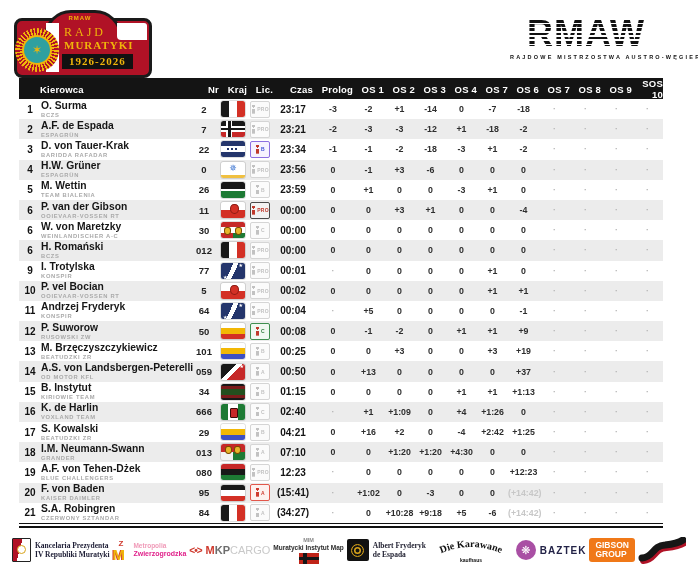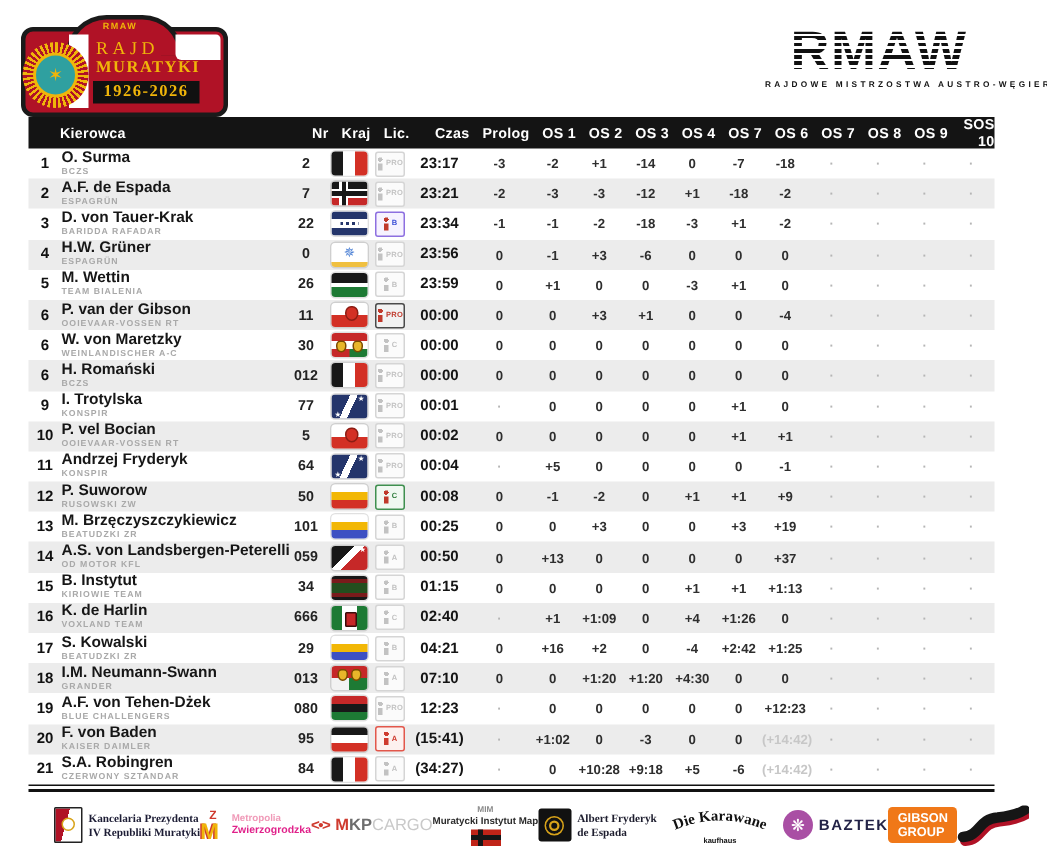--- a/index.html
+++ b/index.html
@@ -97,21 +97,21 @@
   .fig{width:4.5px;height:9px;color:#c2c2c2;
     background:radial-gradient(circle 1.6px at 50% 14%,currentColor 97%,rgba(0,0,0,0) 98%),linear-gradient(currentColor,currentColor);
     background-size:100% 100%,62% 52%;background-position:0 0,50% 100%;background-repeat:no-repeat}
   .lbl{font-size:5px;font-weight:800;color:#c2c2c2;letter-spacing:.2px}
   .lic--purple{border-color:#8d6fe0;background:#f6f2ff}.lic--purple .lbl{color:#3d4fd6}.lic--purple .fig{color:#c0392b}
   .lic--pro{border-color:#4a4a4a;background:#f2f2f2}.lic--pro .lbl{color:#c0392b}.lic--pro .fig{color:#c0392b}
   .lic--green{border-color:#3f8f4f;background:#f0f8f1}.lic--green .lbl{color:#2f7d3c}.lic--green .fig{color:#c0392b}
   .lic--red{border-color:#e2574b;background:#fdf1ef}.lic--red .lbl{color:#cf3a2e}.lic--red .fig{color:#cf3a2e}
 
   
-  .sponsors{position:absolute;left:12px;right:12px;top:533px;height:34px;display:flex;align-items:center;justify-content:flex-end}
+  .sponsors{position:absolute;left:12px;right:12px;top:533px;height:34px;display:flex;align-items:center;justify-content:space-between}
   .sp{display:flex;align-items:center;gap:4px}
   .sp-crest{width:17px;height:22px;background:linear-gradient(105deg,#b01226 0 42%,#fff 42%);border:1px solid #222;border-radius:1px;position:relative}
   .sp-crest::after{content:"";position:absolute;left:4px;top:6px;width:7px;height:7px;border:1.5px solid #d8a31a;border-radius:50%;background:#fff}
   .sp-kanc-text{font-family:"Liberation Serif",serif;font-weight:700;font-size:7.5px;color:#1d1d35;line-height:1.2}
   .sp-mz-mark{position:relative;width:17px;height:21px}
   .mz-z{position:absolute;left:6px;top:-1px;font-size:8px;font-weight:900;color:#cf3a2e}
   .mz-m{position:absolute;left:0;bottom:-1px;font-size:15px;line-height:1;font-weight:900;color:#f0b50a;text-shadow:-1px 0 #cf3a2e}
   .sp-mz-text{line-height:1.15}
   .mz-l1{font-size:6.5px;font-weight:700;color:#f09ab8}
   .mz-l2{font-size:7px;font-weight:800;color:#e0218a}

